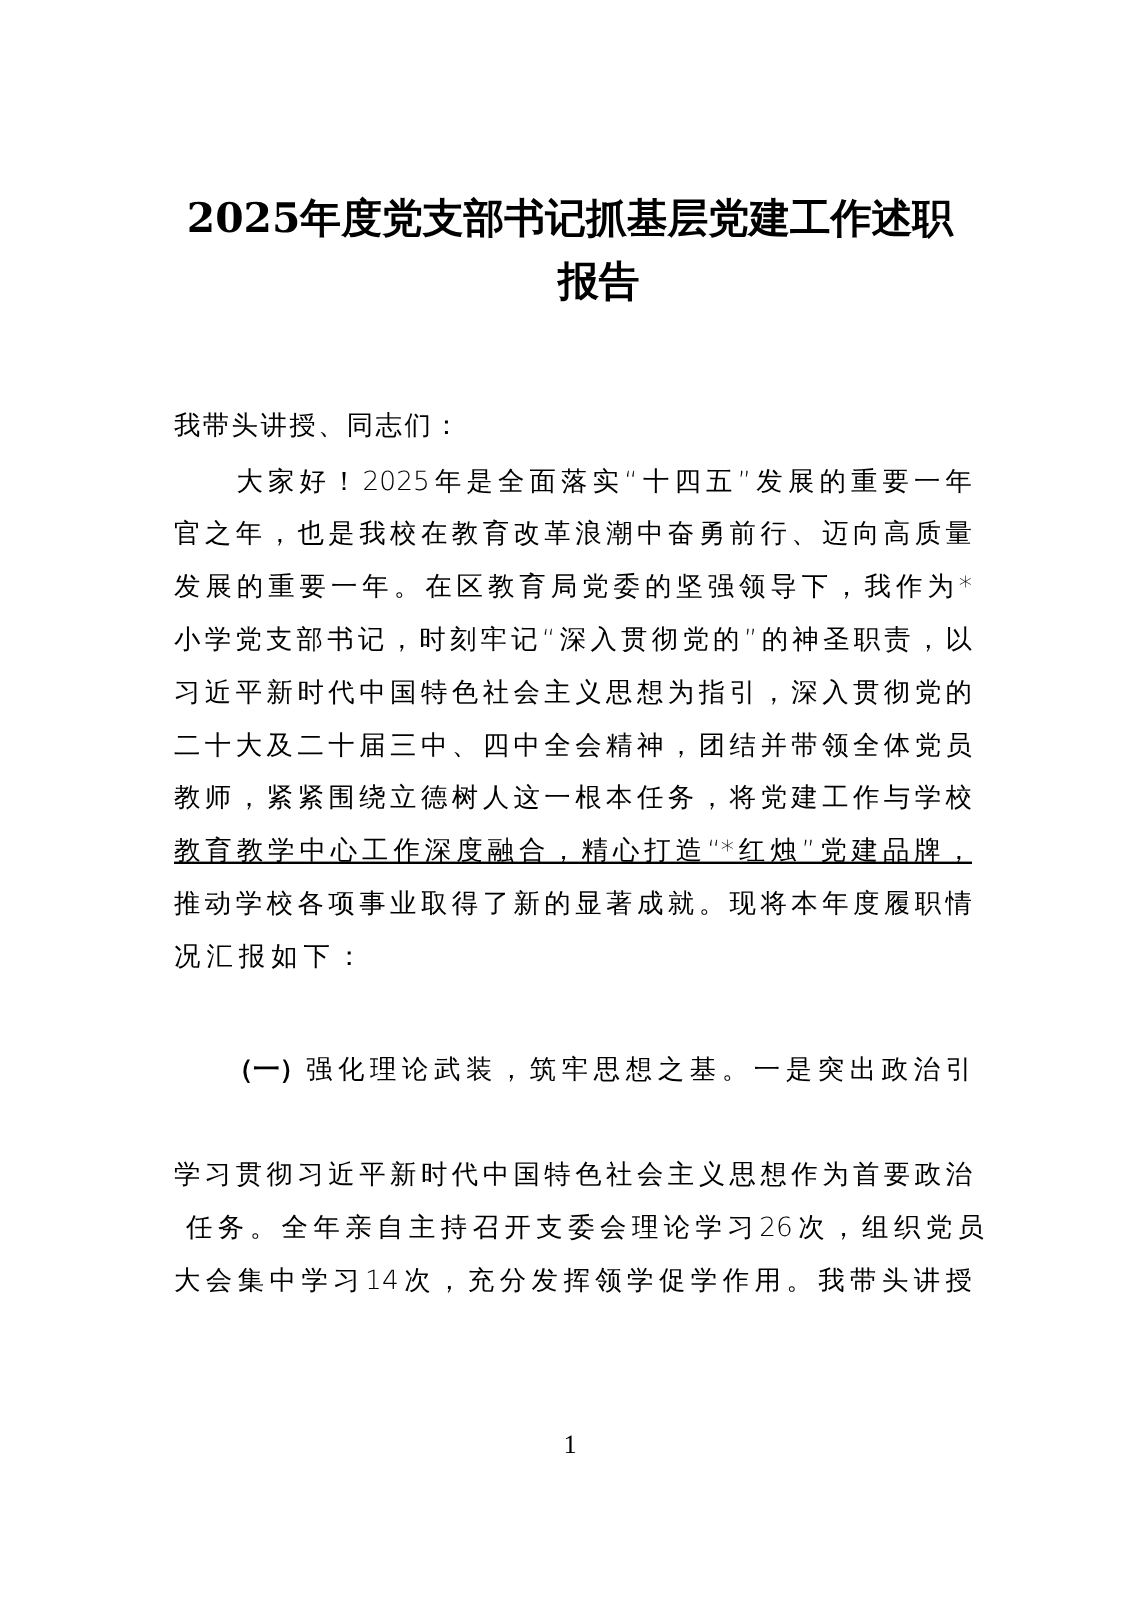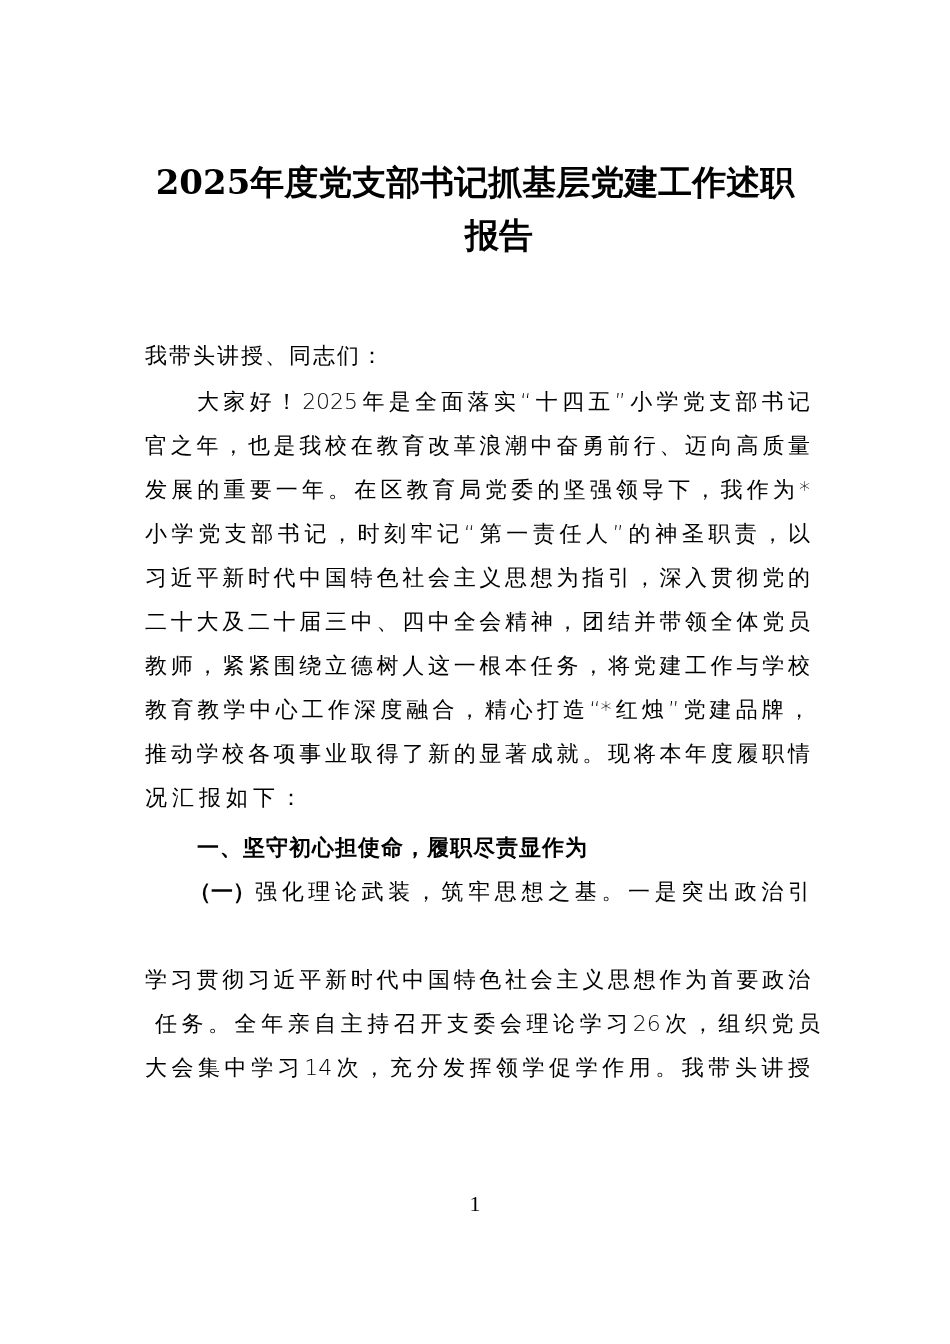--- a/index.html
+++ b/index.html
@@ -23,32 +23,31 @@
 </head>
 <body>
 
 <div class="page">
 
   <div class="title-line" style="top:162px;">2025年度党支部书记抓基层党建工作述职</div>
   <div class="title-line" style="top:215px;margin-left:24px;">报告</div>
 
   <div class="line" style="top:341px; letter-spacing:2px;">我带头讲授、同志们：</div>
 
-  <div class="line indent justify" style="top:387px;">大家好！2025年是全面落实“十四五”小学党支部书记</div>
+  <div class="line indent justify" style="top:387px;">大家好！2025年是全面落实“十四五”发展的重要一年</div>
   <div class="line justify" style="top:431px;">官之年，也是我校在教育改革浪潮中奋勇前行、迈向高质量</div>
   <div class="line justify" style="top:475px;">发展的重要一年。在区教育局党委的坚强领导下，我作为*</div>
-  <div class="line justify" style="top:519px;">小学党支部书记，时刻牢记“第一责任人”的神圣职责，以</div>
+  <div class="line justify" style="top:519px;">小学党支部书记，时刻牢记“深入贯彻党的”的神圣职责，以</div>
   <div class="line justify" style="top:563px;">习近平新时代中国特色社会主义思想为指引，深入贯彻党的</div>
   <div class="line justify" style="top:607px;">二十大及二十届三中、四中全会精神，团结并带领全体党员</div>
   <div class="line justify" style="top:651px;">教师，紧紧围绕立德树人这一根本任务，将党建工作与学校</div>
-  <div class="line justify" style="top:695px;">教育教学中心工作深度融合，精心打造“*红烛”党建品牌，</div>
+  <div class="line justify" style="top:695px;text-decoration:underline;">教育教学中心工作深度融合，精心打造“*红烛”党建品牌，</div>
   <div class="line" style="top:783px; letter-spacing:5px;">况汇报如下：</div>
   <div class="line justify" style="top:739px;">推动学校各项事业取得了新的显著成就。现将本年度履职情</div>
 
-  <div class="heading1" style="top:833px;">一、坚守初心担使命，履职尽责显作为</div>
 
   <div class="line indent" style="top:877px; display:flex; justify-content:space-between; letter-spacing:0;">
     <span class="sub-bold" style="margin-left:-8px;">（一）</span>
     <span style="flex:1; text-align:justify; text-align-last:justify;">强化理论武装，筑牢思想之基。一是突出政治引</span>
   </div>
   <div class="line justify" style="top:965px;">学习贯彻习近平新时代中国特色社会主义思想作为首要政治</div>
   <div class="line justify" style="top:1009px;margin-left:10px;">任务。全年亲自主持召开支委会理论学习26次，组织党员</div>
   <div class="line justify" style="top:1053px;">大会集中学习14次，充分发挥领学促学作用。我带头讲授</div>
 
   <div class="page-number">1</div>

